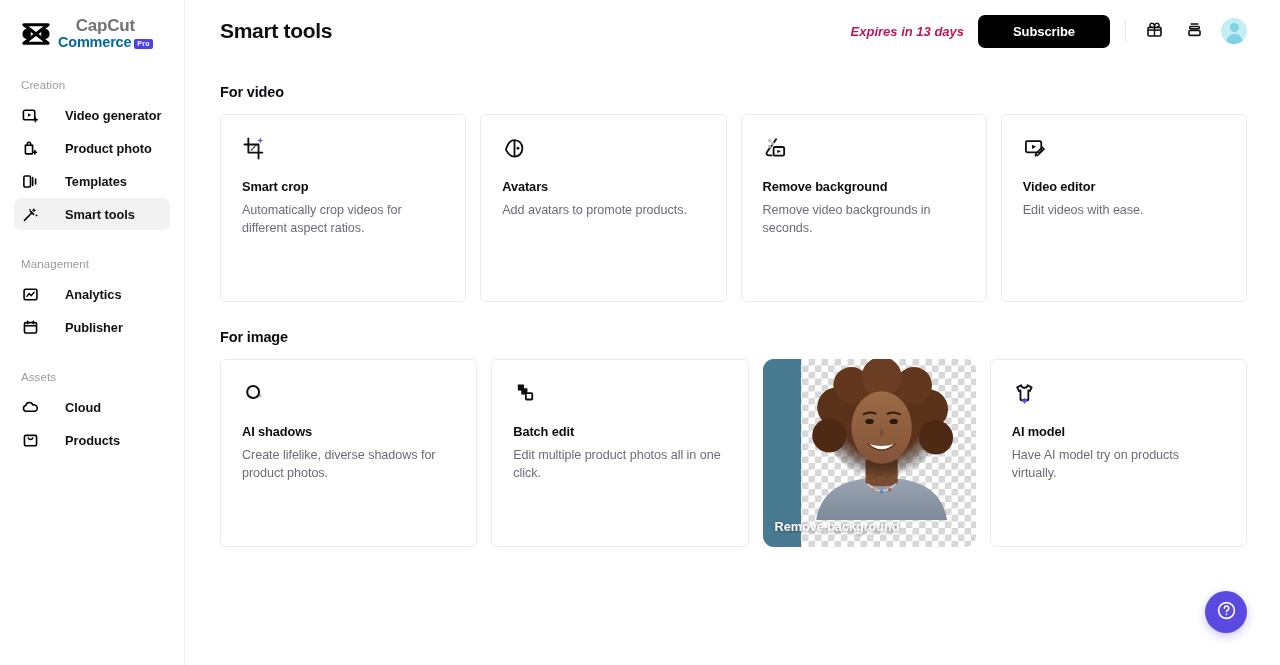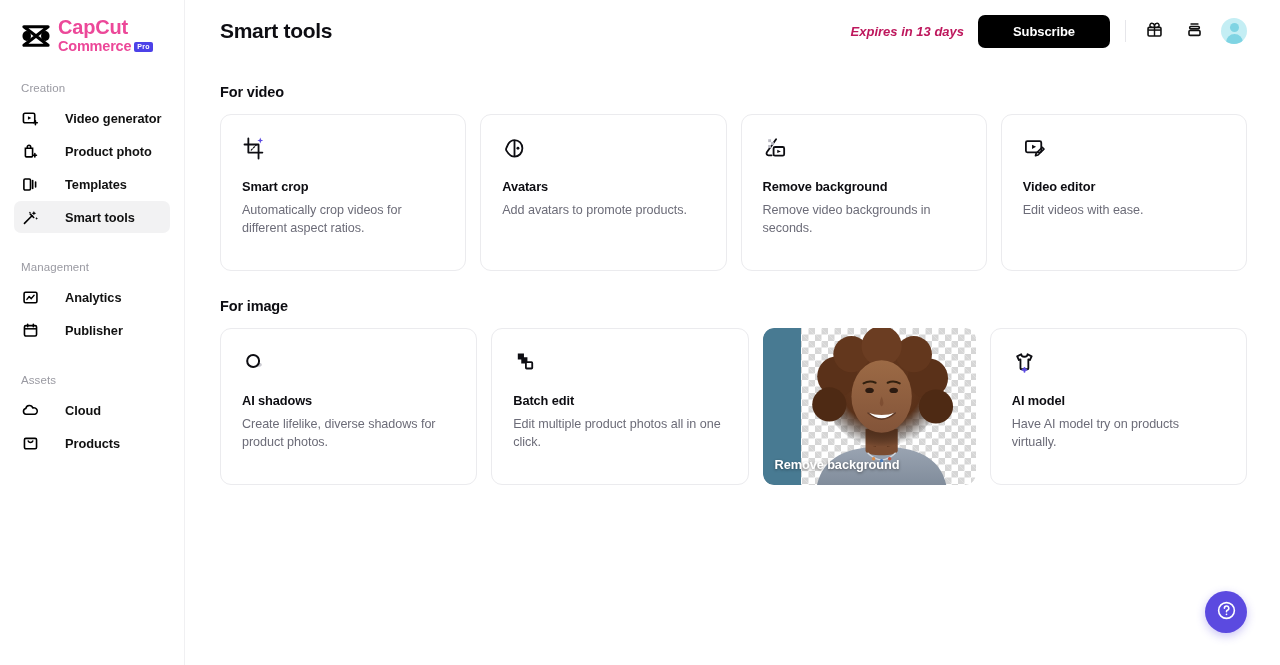--- a/index.html
+++ b/index.html
@@ -16,23 +16,23 @@
     width: 185px; height: 665px;
     border-right: 1px solid #f0f0f2;
     background: #fff;
     padding: 0 14px;
     flex: 0 0 185px;
     position: relative;
   }
   .logo-wrap { display: flex; align-items: center; gap: 7px; padding: 17px 0 0 7px; }
   .logo-mark { width: 30px; height: 26px; flex: 0 0 30px; }
   .logo-text { display: flex; flex-direction: column; line-height: 1.08; }
-  .logo-l1 { font-size: 20px; font-weight: bold; color: #ec4899; letter-spacing: -0.2px; }
+  .logo-l1 { font-size: 17px; font-weight: bold; color: #737373; letter-spacing: -0.2px; text-align: center; }
   .logo-l2row { display: flex; align-items: center; gap: 3px; }
-  .logo-l2 { font-size: 14.5px; font-weight: bold; color: #ec4899; letter-spacing: -0.2px; }
+  .logo-l2 { font-size: 14.5px; font-weight: bold; color: #0369a1; letter-spacing: -0.2px; }
   .pro-badge {
     background: #4c41e8; color: #fff; font-size: 7px; font-weight: bold;
     border-radius: 2px; padding: 1px 3px 1.5px; letter-spacing: 0.2px;
     position: relative; top: 1px;
   }
 
   .nav-group-label {
     font-size: 11.5px; color: #9a9aa2; padding: 0 0 0 7px;
     margin-top: 28px; margin-bottom: 8px; letter-spacing: 0.1px;
   }
@@ -74,22 +74,22 @@
 
   .content { padding: 22px 33px 0 35px; }
   .section-title {
     font-size: 14.5px; font-weight: bold; color: #0d0d12;
     margin-bottom: 14px; letter-spacing: -0.15px;
   }
   .section + .section { margin-top: 27px; }
 
   .card-grid { display: flex; gap: 14px; }
   .card {
-    flex: 1 1 0; min-width: 0; height: 157px;
-    border: 1px solid #ebebee; border-radius: 11px;
+    flex: 1 1 0; min-width: 0; height: 188px;
+    border: 1px solid #ebebee; border-radius: 6px;
     padding: 20px 21px 0; background: #fff; cursor: pointer;
     position: relative; overflow: hidden;
   }
   .card-ico { height: 26px; margin-bottom: 18px; display: flex; align-items: center; }
   .card-title { font-size: 12.8px; font-weight: bold; color: #0d0d12; margin-bottom: 7px; letter-spacing: -0.1px; }
   .card-desc { font-size: 12.6px; color: #6c6c78; line-height: 1.45; letter-spacing: -0.05px; }
 
   
   .card.photo { padding: 0; border: none; }
   .photo-inner { position: absolute; inset: 0; border-radius: 11px; overflow: hidden; }

